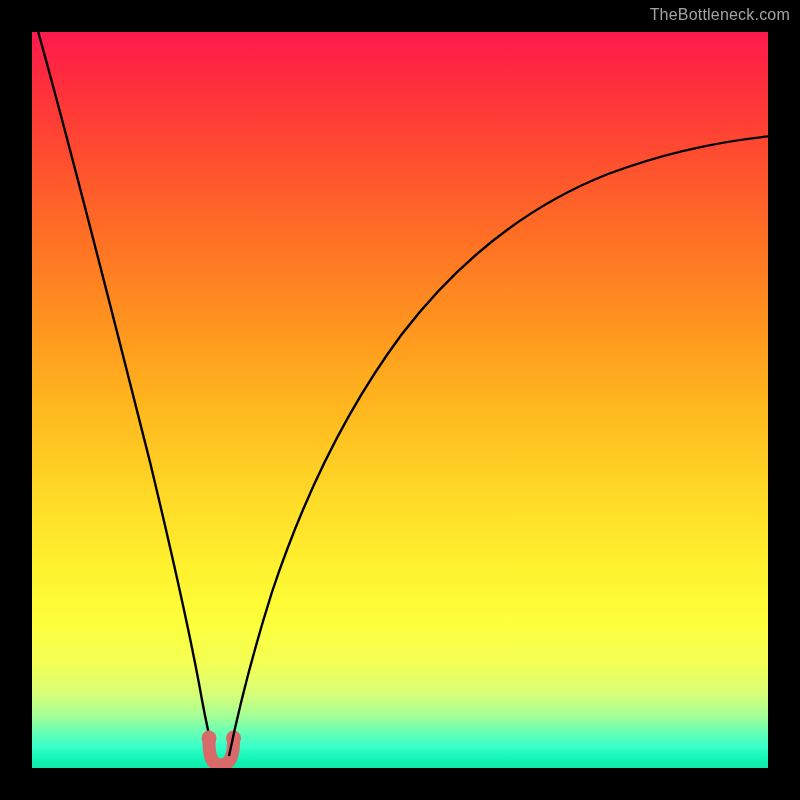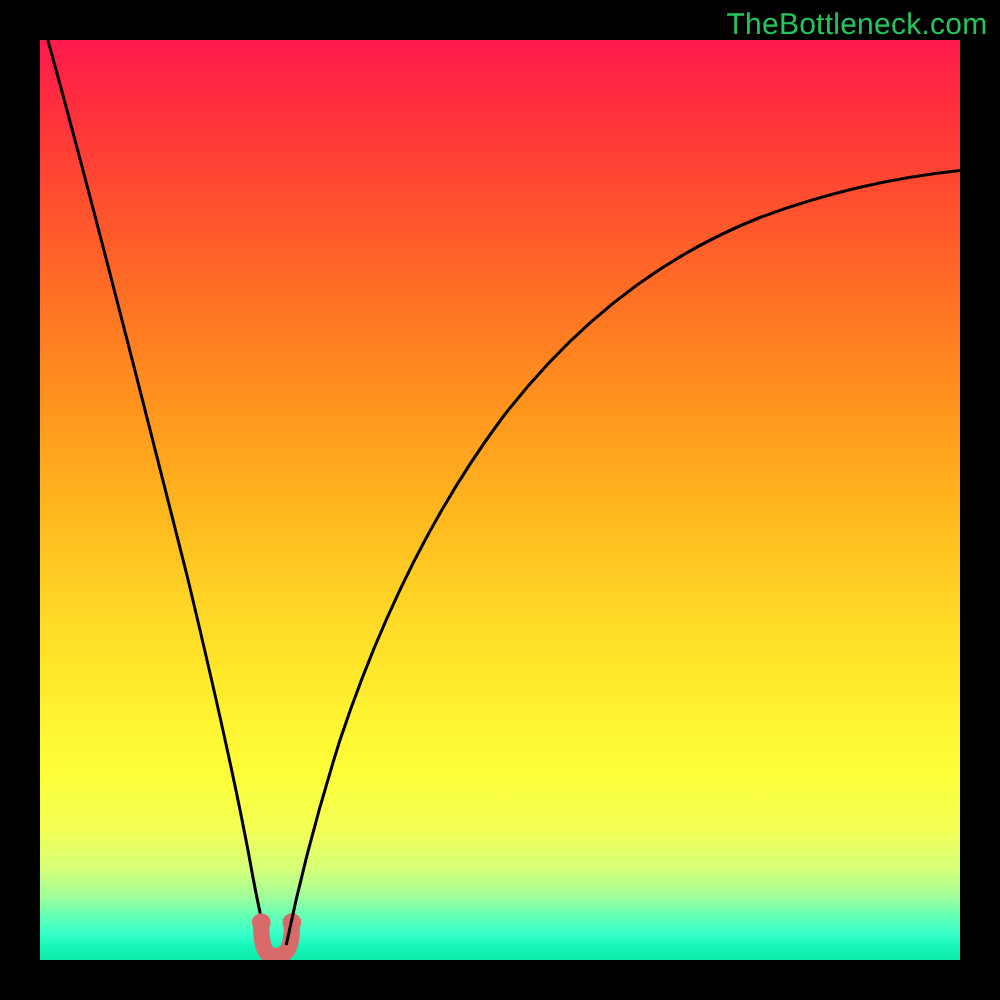--- a/index.html
+++ b/index.html
@@ -47,22 +47,22 @@
       #6affb4 95%,
       #3affc8 97%,
       #17f7b9 98.5%,
       #0febaa 100%
     );
   }
   .watermark {
     position: absolute;
     top: 6px;
     right: 10px;
-    color: #22c55e;
-    font-size: 24px;
+    color: #a3a3a3;
+    font-size: 16px;
     font-weight: 400;
     letter-spacing: 0.2px;
     user-select: none;
   }
   svg.curves {
     position: absolute;
     inset: 0;
     width: 736px;
     height: 736px;
   }

